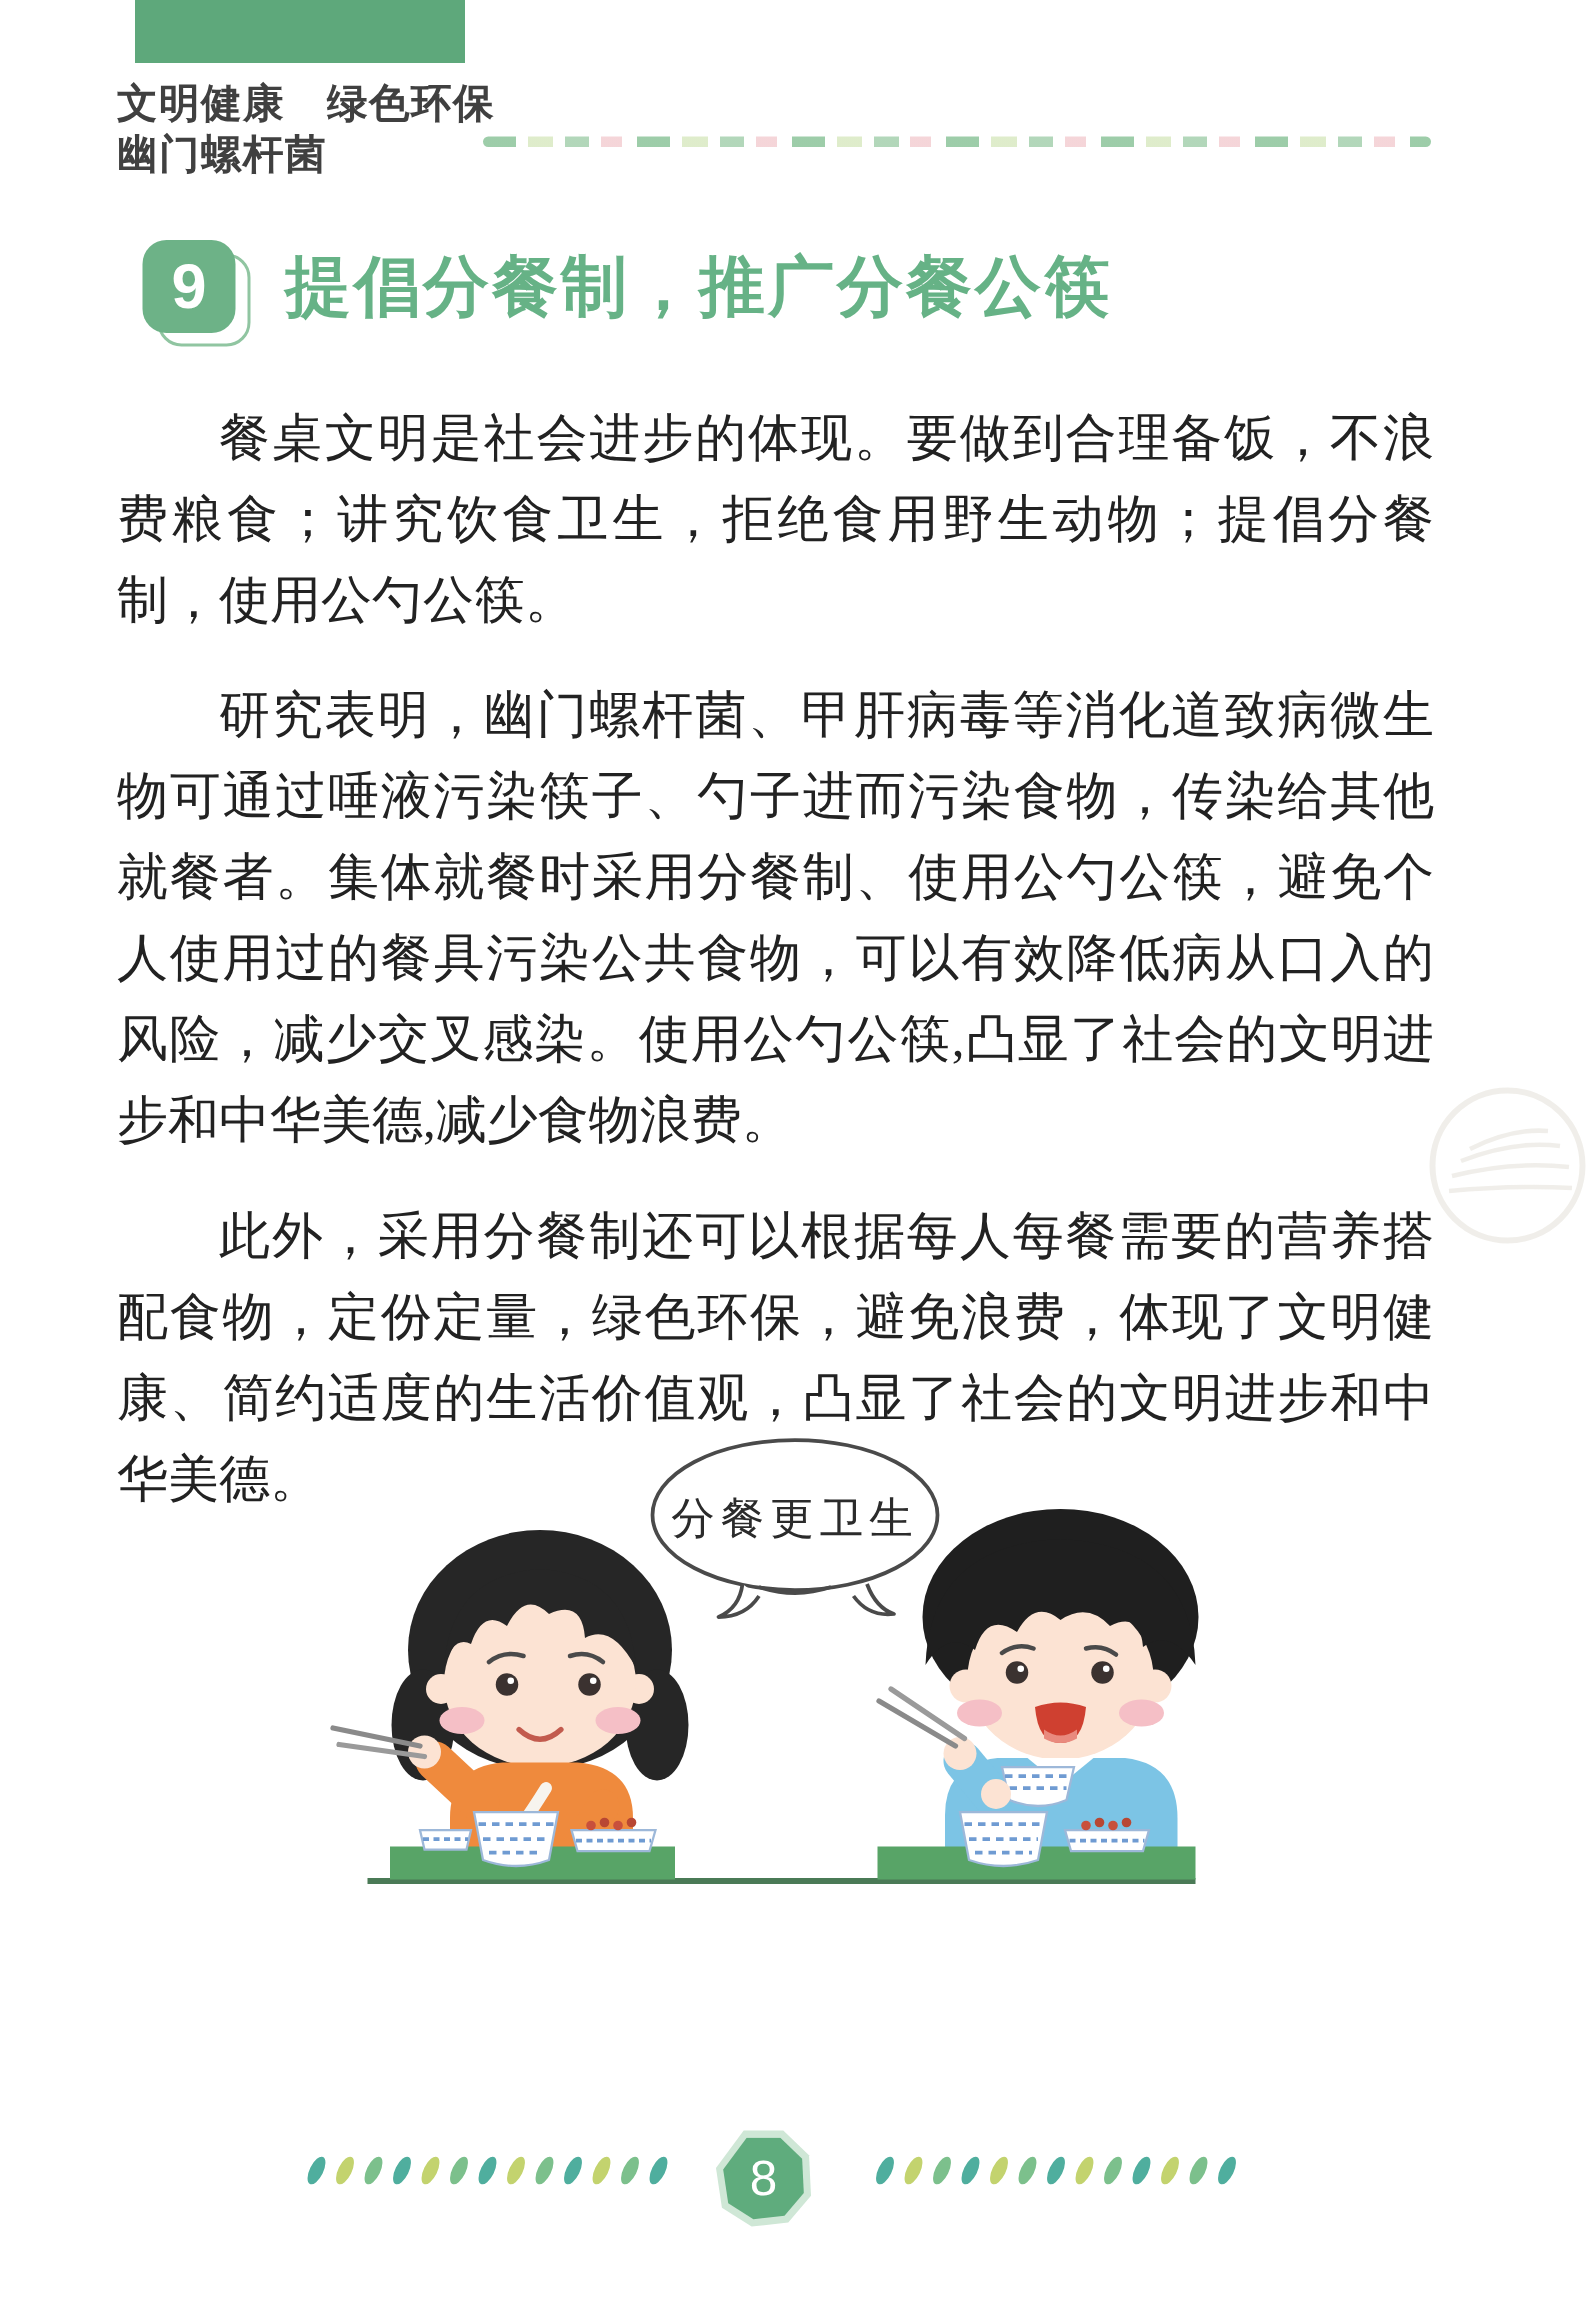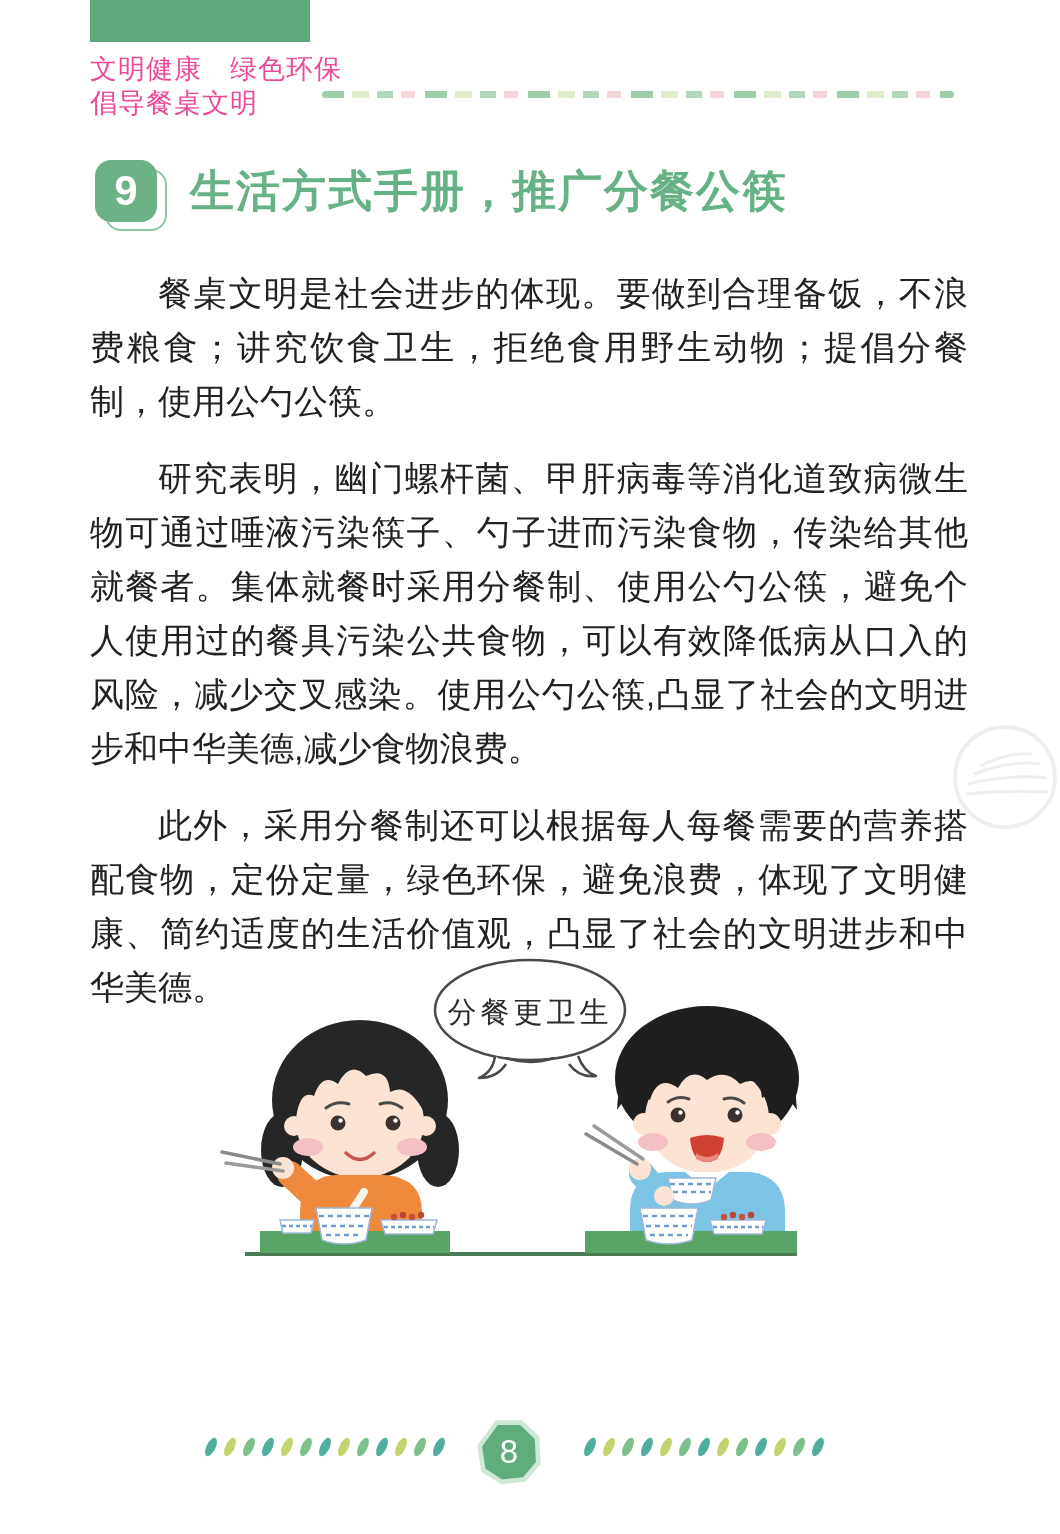--- a/index.html
+++ b/index.html
@@ -10,23 +10,23 @@
     overflow:hidden;
     font-family:"Liberation Sans", sans-serif;
   }
   
   .top-bar{
     position:absolute;left:90px;top:0;width:220px;height:42px;
     background:#5ea87b;
   }
   
   .header-title{
-    position:absolute;left:90px;top:52px;
-    font-size:27px;line-height:34px;color:#ec4899;
-    font-weight:400;letter-spacing:1px;
+    position:absolute;left:78px;top:52px;
+    font-size:27px;line-height:34px;color:#404040;
+    font-weight:700;letter-spacing:1px;
   }
   
   .divider{
     position:absolute;left:322px;top:91px;width:632px;height:7px;
     border-radius:4px;
     background:repeating-linear-gradient(90deg,
       #8cc49a 0 22px, rgba(0,0,0,0) 22px 30px,
       #d9e9c2 30px 47px, rgba(0,0,0,0) 47px 55px,
       #a5d0ae 55px 71px, rgba(0,0,0,0) 71px 79px,
       #f3ced2 79px 93px, rgba(0,0,0,0) 93px 103px);
@@ -44,22 +44,22 @@
     color:#fff;font-size:42px;font-weight:bold;
     display:flex;align-items:center;justify-content:center;
   }
   .section-title{
     position:absolute;left:190px;top:162px;
     font-size:44px;font-weight:bold;color:#66b286;
     letter-spacing:2px;white-space:nowrap;
   }
   
   .body-text{
-    position:absolute;left:90px;top:266px;width:878px;
-    font-family:Liberation Sans, sans-serif;
+    position:absolute;left:78px;top:266px;width:878px;
+    font-family:Liberation Serif, serif;
     font-size:34px;line-height:54px;color:#222222;
     text-align:justify;
   }
   .body-text p{margin:0 0 23px 0;text-indent:2em;}
   
   .watermark{position:absolute;left:950px;top:722px;width:110px;height:110px;opacity:.9;}
   
   .illustration{position:absolute;left:150px;top:950px;width:750px;height:380px;}
   .bubble-text{
     font-family:"Liberation Serif","DejaVu Serif",serif;
@@ -84,31 +84,31 @@
 </style>
 </head>
 <body>
 
 <div class="page">
 
   <div class="top-bar"></div>
 
   <div class="header-title">
     <div>文明健康　绿色环保</div>
-    <div>倡导餐桌文明</div>
+    <div>幽门螺杆菌</div>
   </div>
 
   <div class="divider"></div>
 
   <div class="badge9">
     <div class="shadow"></div>
     <div class="face">9</div>
   </div>
 
-  <div class="section-title">生活方式手册，推广分餐公筷</div>
+  <div class="section-title">提倡分餐制，推广分餐公筷</div>
 
   <div class="body-text">
     <p>餐桌文明是社会进步的体现。要做到合理备饭，不浪费粮食；讲究饮食卫生，拒绝食用野生动物；提倡分餐制，使用公勺公筷。</p>
     <p>研究表明，幽门螺杆菌、甲肝病毒等消化道致病微生物可通过唾液污染筷子、勺子进而污染食物，传染给其他就餐者。集体就餐时采用分餐制、使用公勺公筷，避免个人使用过的餐具污染公共食物，可以有效降低病从口入的风险，减少交叉感染。使用公勺公筷,凸显了社会的文明进步和中华美德,减少食物浪费。</p>
     <p>此外，采用分餐制还可以根据每人每餐需要的营养搭配食物，定份定量，绿色环保，避免浪费，体现了文明健康、简约适度的生活价值观，凸显了社会的文明进步和中华美德。</p>
   </div>
 
   <svg class="watermark" viewBox="0 0 110 110">
     <circle cx="55" cy="55" r="50" fill="none" stroke="#efede8" stroke-width="4"></circle>
     <path d="M18,62 q40,-10 78,-6" fill="none" stroke="#efede8" stroke-width="3"></path>

